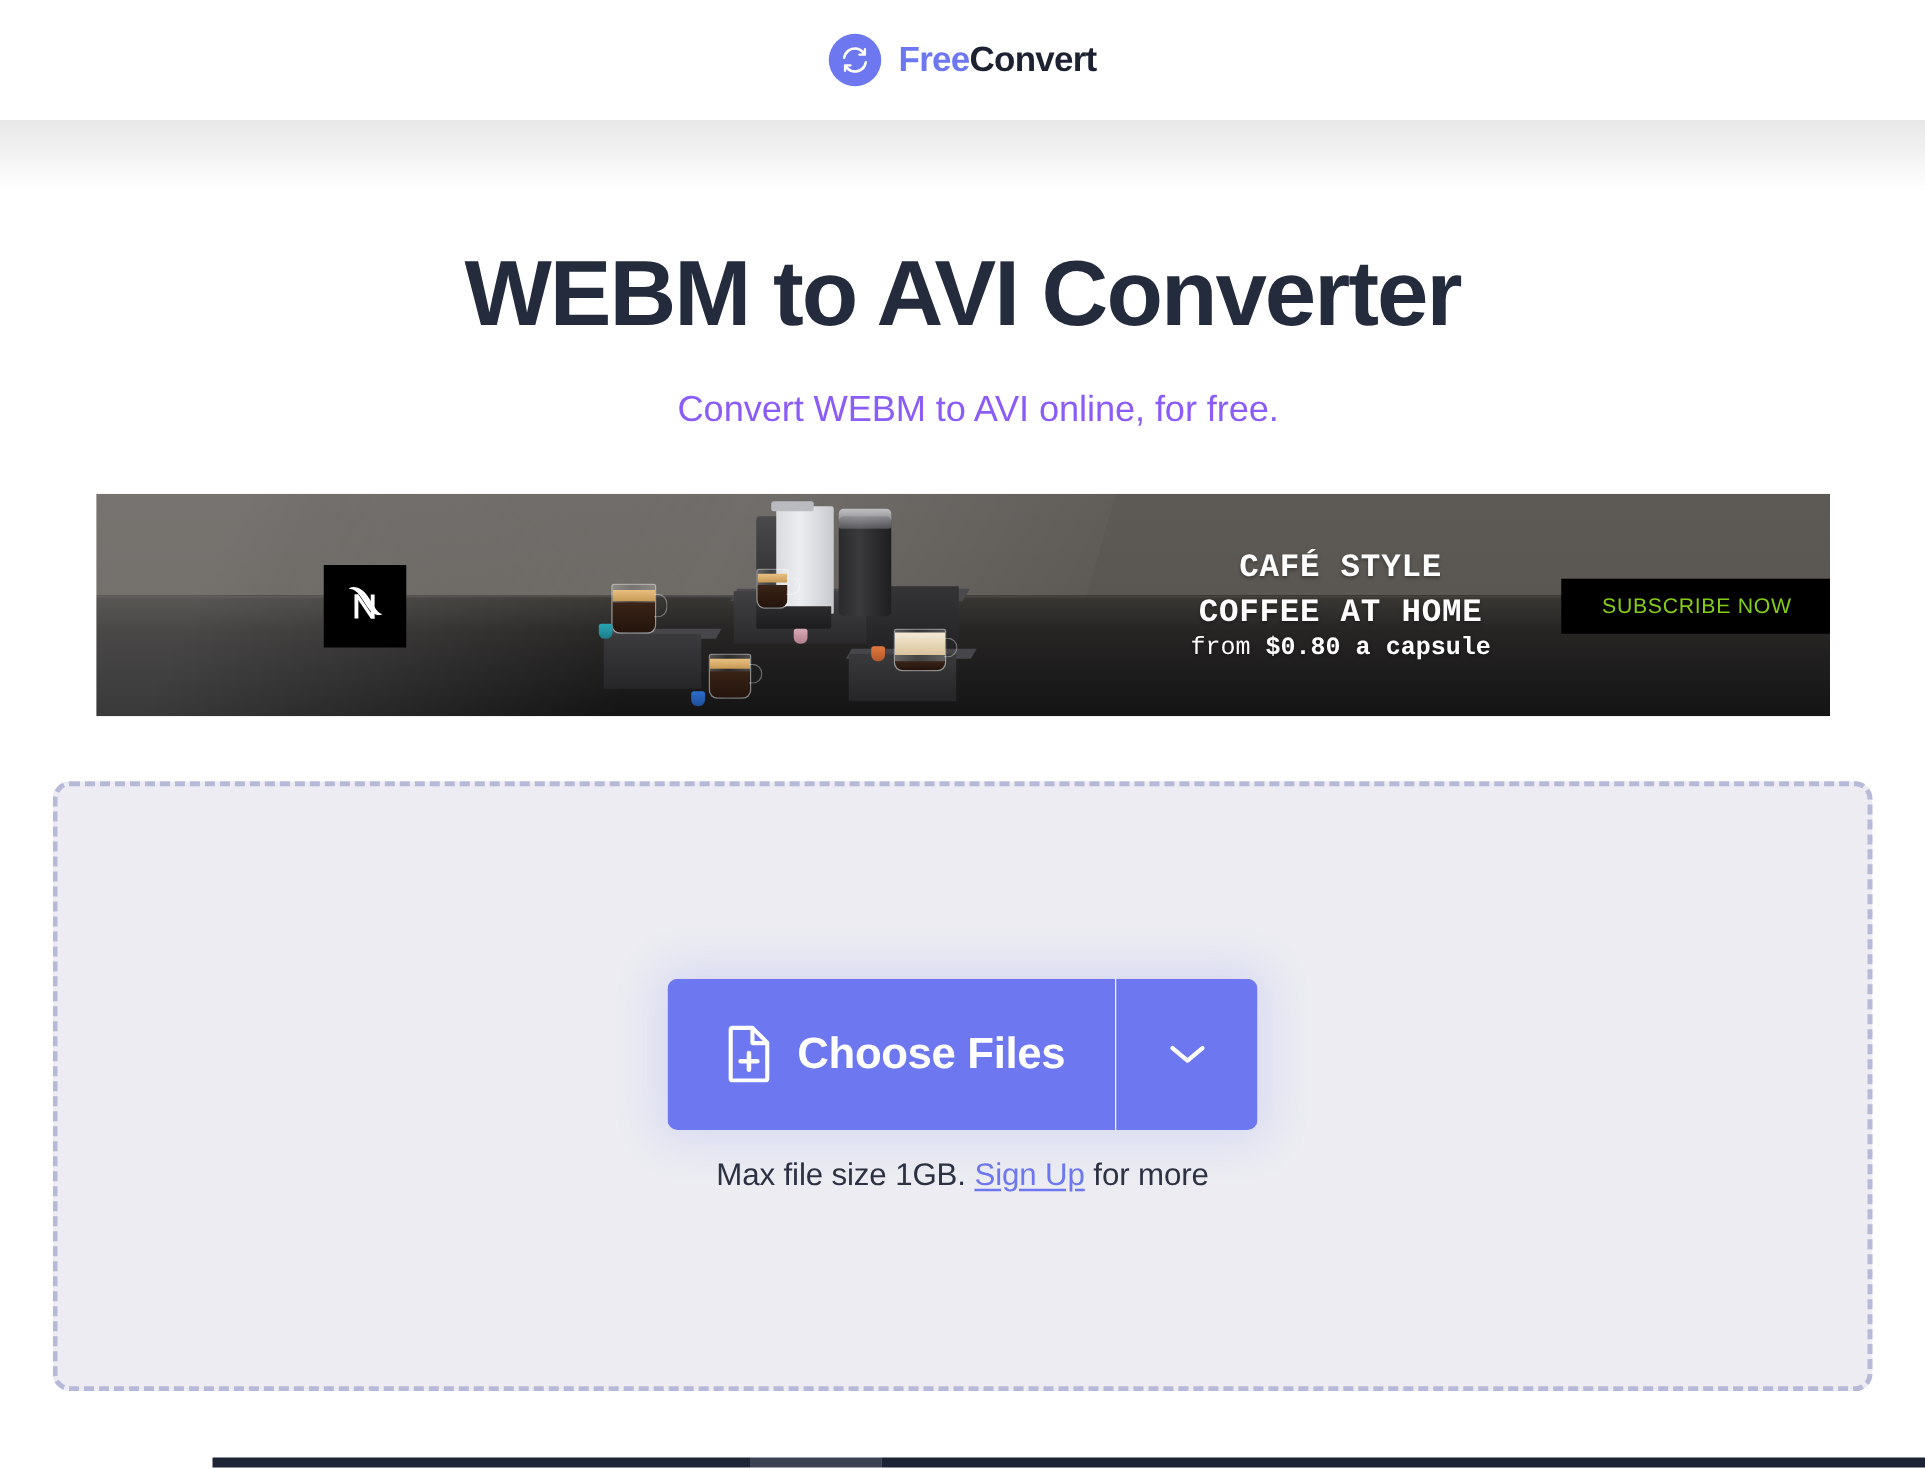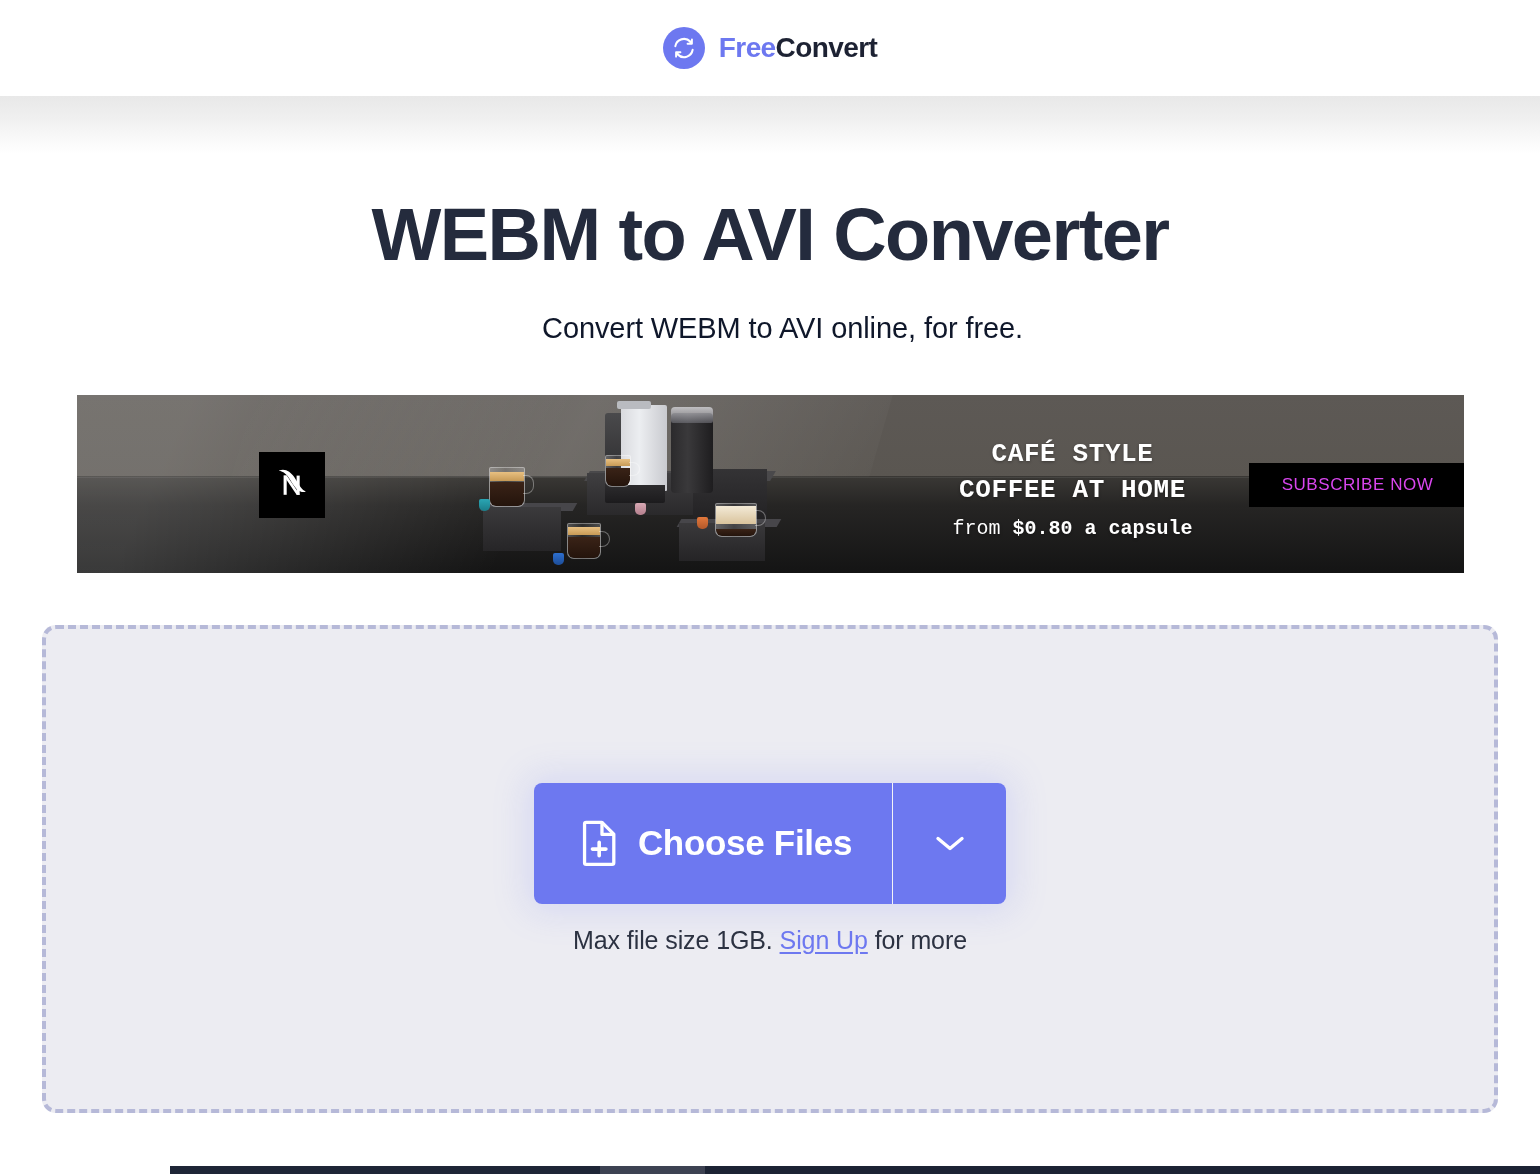--- a/index.html
+++ b/index.html
@@ -77,21 +77,21 @@
     font-size: 74px;
     font-weight: 700;
     color: #242b3d;
     letter-spacing: -1.6px;
     line-height: 1.05;
   }
   .hero .subtitle {
     margin-top: 38px;
     font-size: 29px;
     font-weight: 400;
-    color: #0f172a;
+    color: #8b5cf6;
     letter-spacing: -0.1px;
     margin-left: 25px;
   }
 
   
   .ad-wrap {
     margin: 50px auto 0;
     width: 1387px;
     height: 178px;
     position: relative;
@@ -243,32 +243,31 @@
     text-shadow: 0 1px 3px rgba(0,0,0,0.35);
     font-family: Liberation Mono, monospace;
   }
   .ad-line1, .ad-line2 {
     font-size: 26px;
     font-weight: 700;
     letter-spacing: 0.6px;
   }
   .ad-line2 { margin-top: 5px; text-align: center; }
   .ad-line3 {
-    margin-top: 10px;
     font-size: 20px;
     font-weight: 400;
   }
   .ad-line3 b { font-weight: 700; }
 
   .ad-cta {
     position: absolute;
     left: 1172px; top: 68px;
     width: 218px; height: 44px;
     background: #000000;
-    color: #d946ef;
+    color: #84cc16;
     font-size: 17px;
     letter-spacing: 0.55px;
     display: flex;
     align-items: center;
     justify-content: center;
     cursor: pointer;
     border: none;
     font-family: "Liberation Sans", sans-serif;
   }
 

